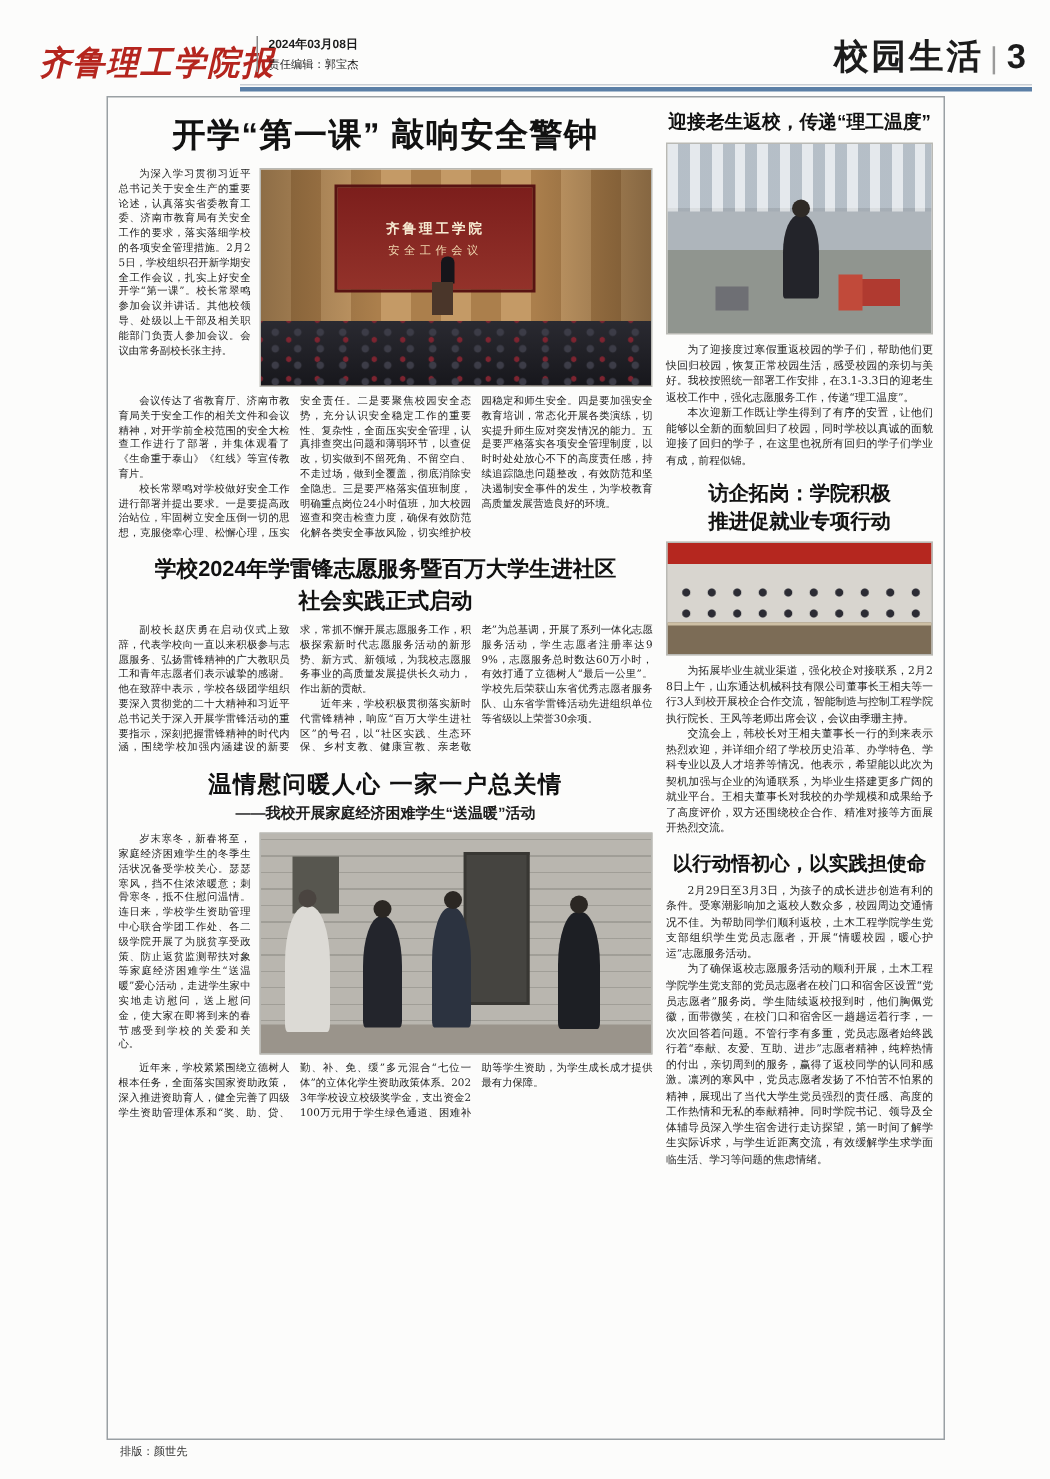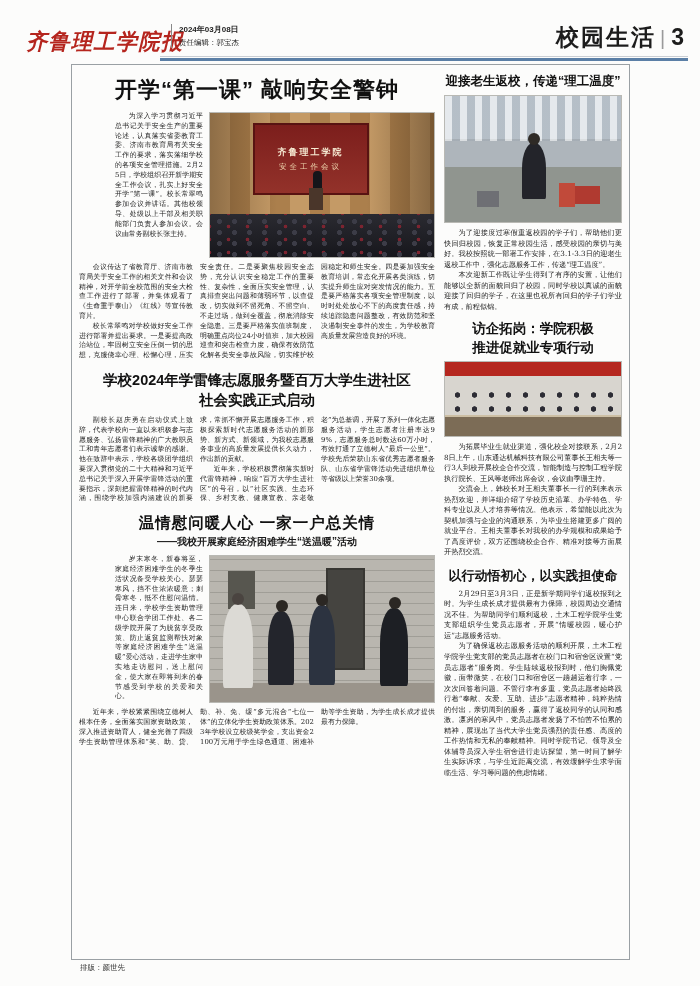--- a/index.html
+++ b/index.html
@@ -32,21 +32,21 @@
   .h-c{font-size:15.5px;letter-spacing:1px;margin:9px 0 1px;}
   .h-sub{font-size:10px;margin:0 0 6px;text-align:center;font-weight:bold;
          font-family:"Liberation Sans",sans-serif;}
   .h-d{font-size:12.5px;margin:0 0 5px;}
   .h-e{font-size:13.5px;line-height:1.3;margin:8px 0 5px;}
   .h-f{font-size:13px;margin:9px 0 4px;}
   p.t{font-size:6.9px;line-height:1.42;text-align:justify;text-justify:inter-character;
       word-break:break-all;margin:0;text-indent:2em;}
   .side p.t{font-size:7.2px;line-height:1.46;}
   .row{display:flex;gap:6px;}
-  .lead{width:88px;flex:none;overflow:hidden;margin-left:36px;}
+  .lead{width:88px;flex:none;overflow:hidden;}
   .b3{column-count:3;column-gap:7px;margin-top:5px;}
   .b2{margin-top:4px;}
   
   .ph{position:relative;overflow:hidden;flex:1;border:1px solid #b9b9b4;box-sizing:border-box;}
   
   .ph-safety{height:146px;background:repeating-linear-gradient(90deg,#c49a66 0 20px,#ab7f4c 20px 40px);}
   .ph-safety .shade{position:absolute;inset:0;background:linear-gradient(90deg,rgba(40,25,10,.35),rgba(0,0,0,0) 30% 70%,rgba(40,25,10,.4));}
   .scr{position:absolute;left:19%;top:7%;width:50%;height:47%;background:linear-gradient(#7c1e1c,#93322a);
        border:2px solid #581312;display:flex;flex-direction:column;align-items:center;justify-content:center;gap:3px;}
   .scr .l1{color:#f6ead2;font-size:9px;letter-spacing:2px;font-family:"Liberation Sans",sans-serif;font-weight:bold;text-align:center;}
@@ -200,21 +200,21 @@
             <div class="banner"></div>
             <div class="people"></div>
             <div class="table"></div>
           </div>
           <p class="t">为拓展毕业生就业渠道，强化校企对接联系，2月28日上午，山东通达机械科技有限公司董事长王相夫等一行3人到校开展校企合作交流，智能制造与控制工程学院执行院长、王风等老师出席会议，会议由季珊主持。</p>
           <p class="t">交流会上，韩校长对王相夫董事长一行的到来表示热烈欢迎，并详细介绍了学校历史沿革、办学特色、学科专业以及人才培养等情况。他表示，希望能以此次为契机加强与企业的沟通联系，为毕业生搭建更多广阔的就业平台。王相夫董事长对我校的办学规模和成果给予了高度评价，双方还围绕校企合作、精准对接等方面展开热烈交流。</p>
         </div>
 
         <div>
           <h2 class="h-f">以行动悟初心，以实践担使命</h2>
-          <p class="t">2月29日至3月3日，正是新学期同学们返校报到之时。为学生成长成才提供最有力保障，校园周边交通情况不佳。为帮助同学们顺利返校，土木工程学院学生党支部组织学生党员志愿者，开展“情暖校园，暖心护运”志愿服务活动。</p>
+          <p class="t">2月29日至3月3日，为孩子的成长进步创造有利的条件。受寒潮影响加之返校人数众多，校园周边交通情况不佳。为帮助同学们顺利返校，土木工程学院学生党支部组织学生党员志愿者，开展“情暖校园，暖心护运”志愿服务活动。</p>
           <p class="t">为了确保返校志愿服务活动的顺利开展，土木工程学院学生党支部的党员志愿者在校门口和宿舍区设置“党员志愿者”服务岗。学生陆续返校报到时，他们胸佩党徽，面带微笑，在校门口和宿舍区一趟趟运着行李，一次次回答着问题。不管行李有多重，党员志愿者始终践行着“奉献、友爱、互助、进步”志愿者精神，纯粹热情的付出，亲切周到的服务，赢得了返校同学的认同和感激。凛冽的寒风中，党员志愿者发扬了不怕苦不怕累的精神，展现出了当代大学生党员强烈的责任感、高度的工作热情和无私的奉献精神。同时学院书记、领导及全体辅导员深入学生宿舍进行走访探望，第一时间了解学生实际诉求，与学生近距离交流，有效缓解学生求学面临生活、学习等问题的焦虑情绪。</p>
         </div>
       </div>
     </div>
   </div>
 
   <div class="foot">排版：颜世先</div>
 </div>
 
 </body></html>

